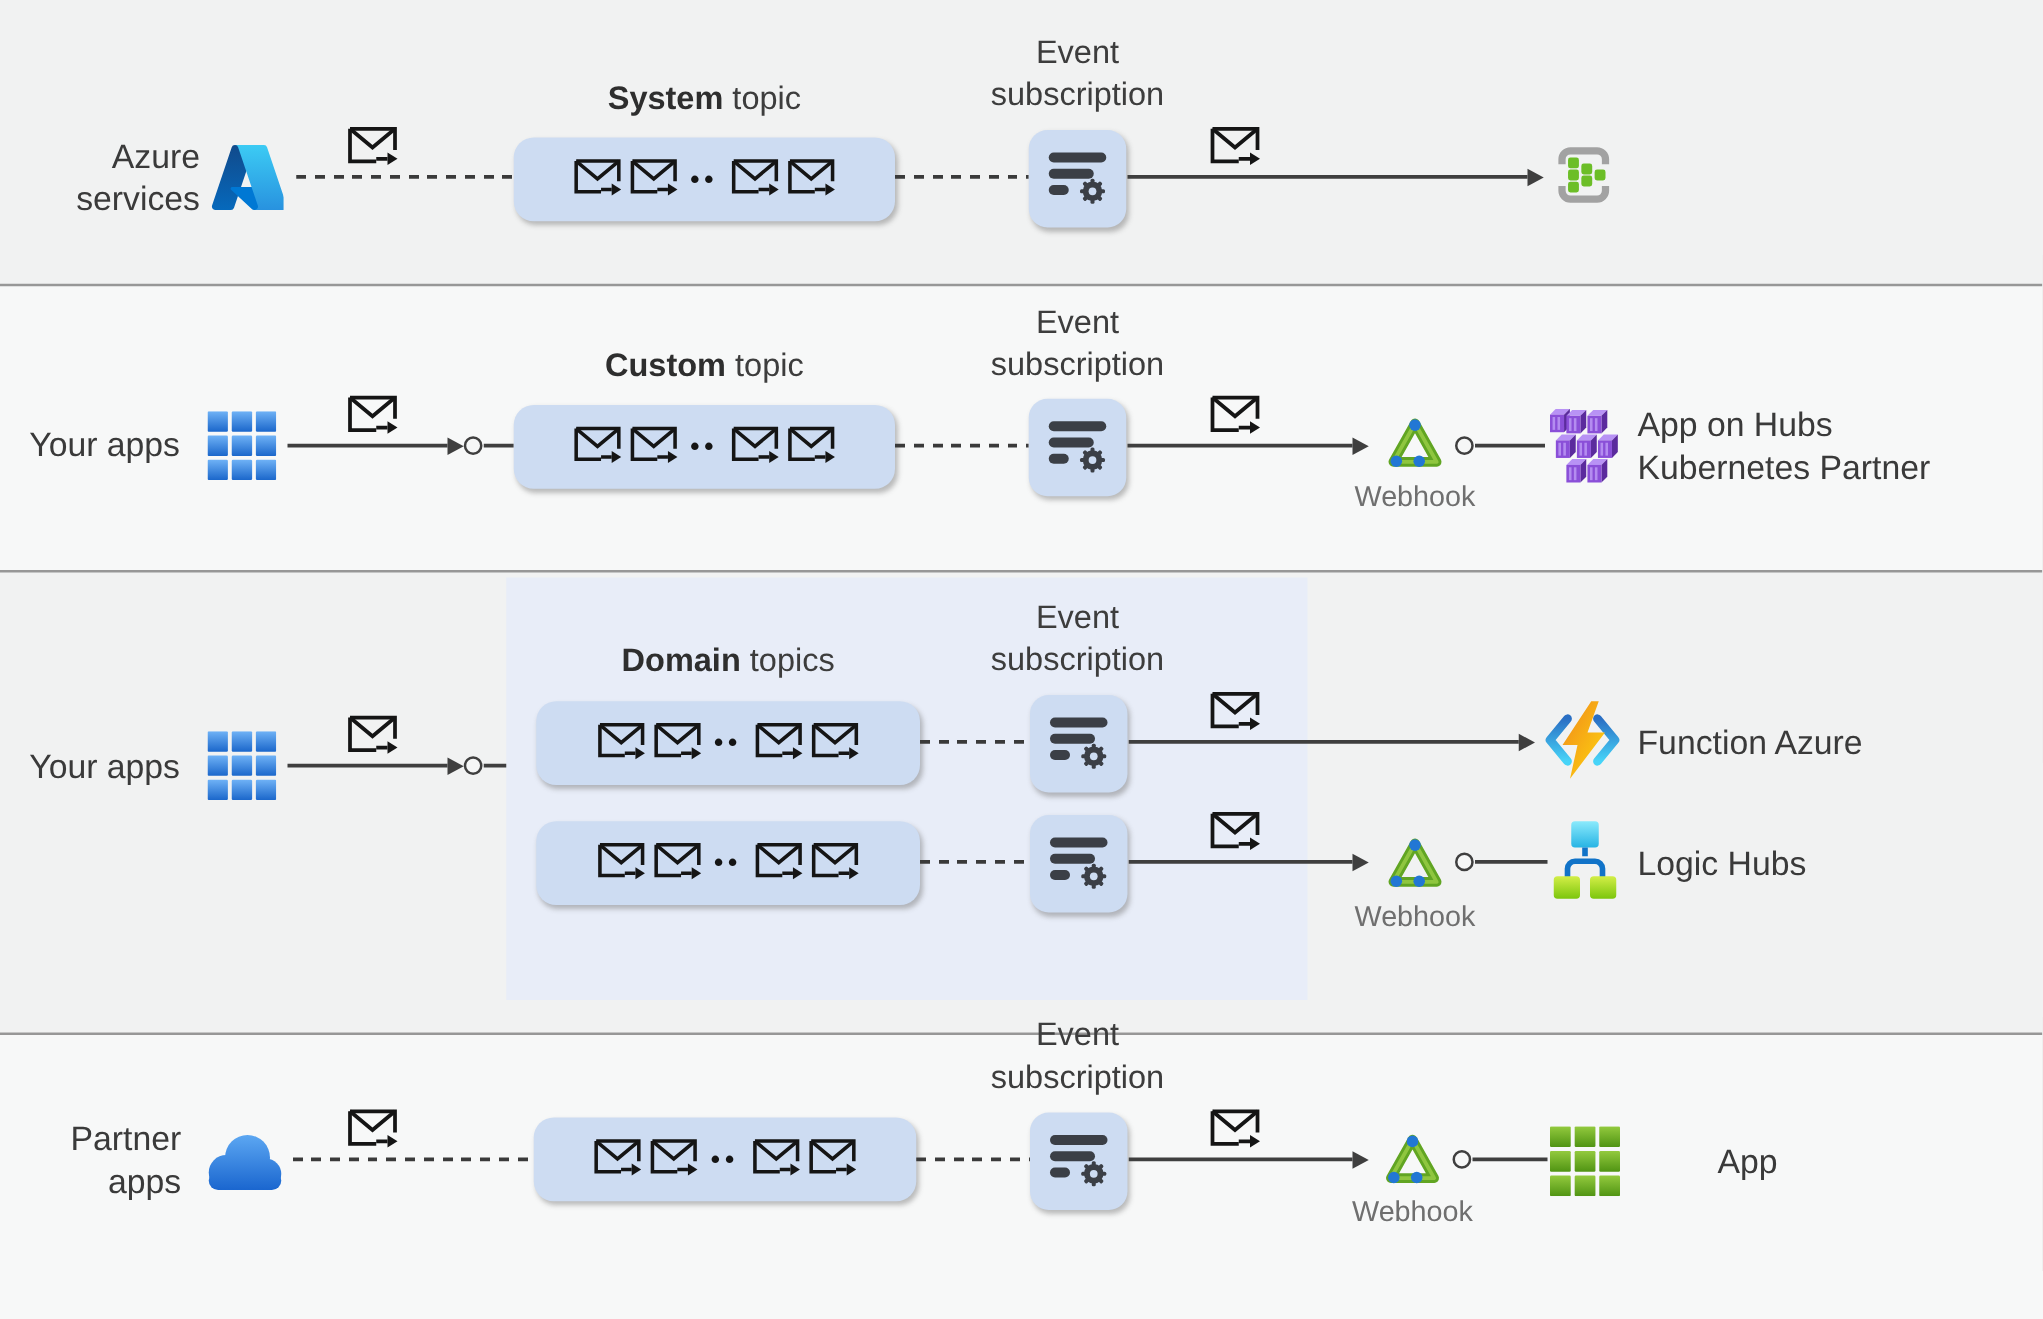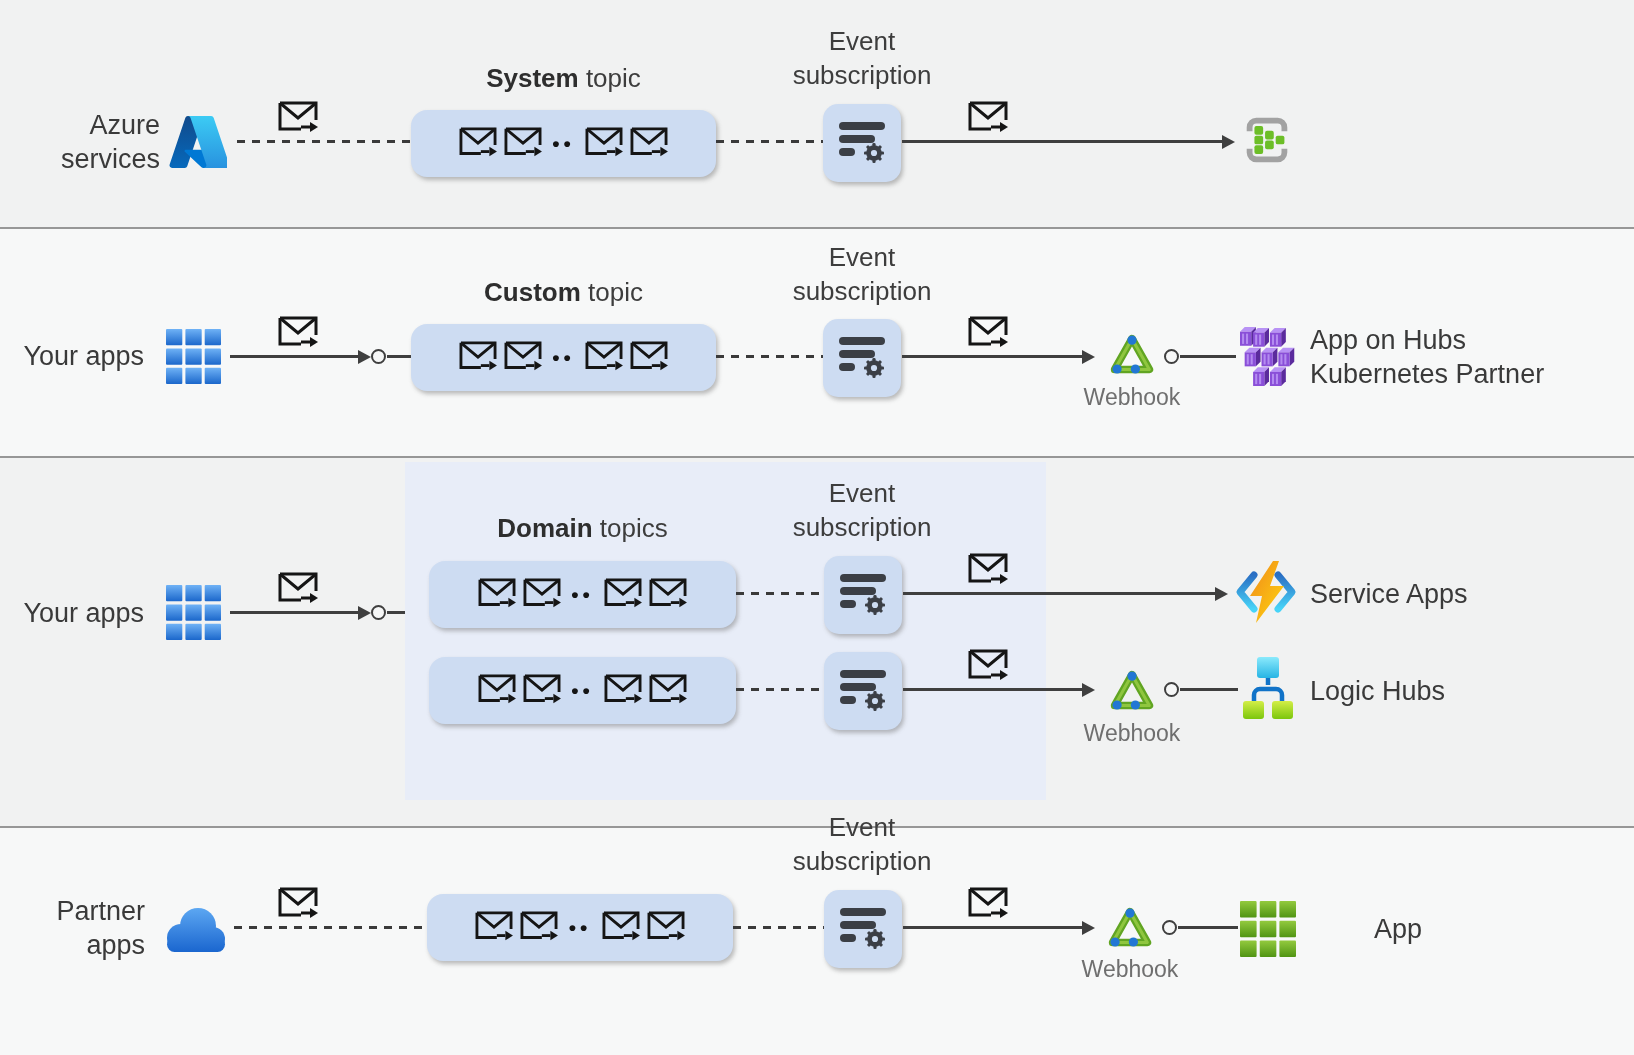--- a/index.html
+++ b/index.html
@@ -376,21 +376,21 @@
       </svg>
   </div>
   <svg class="ico" style="left:967px;top:552px" width="42" height="38">
       <use href="#env"></use>
     </svg>
   <div class="solid" style="left:903px;top:592px;width:312px"></div>
   <div class="ah" style="left:1215px;top:586.5px"></div>
   <svg class="ico" style="left:1234px;top:557px" width="64" height="70">
       <use href="#funcapps"></use>
     </svg>
-  <div class="lbl" style="left:1310px;top:577px">Service Apps</div>
+  <div class="lbl" style="left:1310px;top:577px">Function Azure</div>
 
   <div class="topic-box" style="left:429px;top:657px;width:307px;height:67px">
     <svg width="40" height="36">
         <use href="#env"></use>
       </svg>
     <svg width="40" height="36">
         <use href="#env"></use>
       </svg>
     <span class="dots">••</span>
     <svg width="40" height="36">

